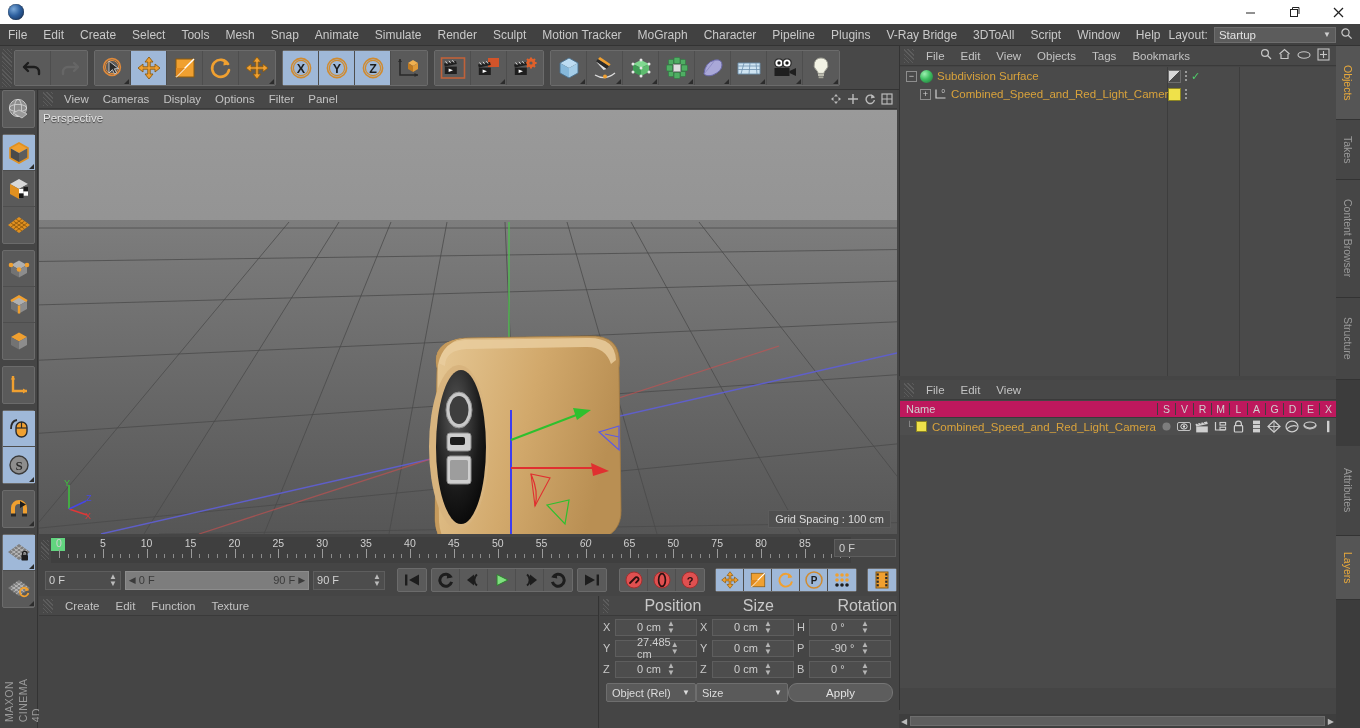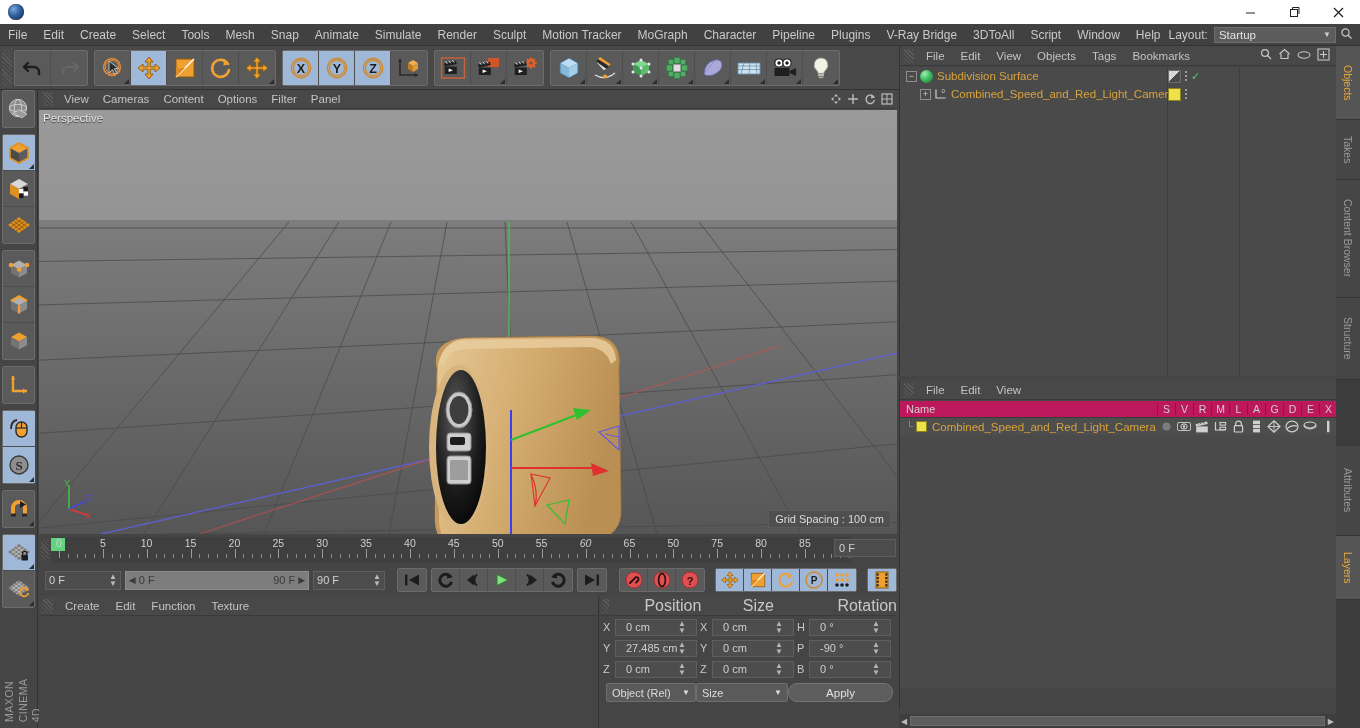--- a/index.html
+++ b/index.html
@@ -129,21 +129,21 @@
 
   
   .coords{ position:absolute; left:600px; top:596px; width:297px; height:132px; background:#454545;}
   .co-head{ height:20px; display:flex; align-items:center; background:#484848; border-bottom:1px solid #3a3a3a;}
   .co-head .g{ width:10px;height:14px;margin:0 3px;
      background:repeating-linear-gradient(45deg,#6a6a6a 0 1px,transparent 1px 3px); opacity:.6;}
   .co-head .h{ font-size:16px; color:#c8c8c8;margin-left:32px; }
   .co-row{ display:flex; align-items:center; height:20px; margin-top:1px; padding-left:3px;}
   .co-ax{ width:12px; font-size:11px; color:#c8c8c8; }
   .co-in{ height:17px; background:#4d4d4d; border:1px solid #5e5e5e; color:#cfcfcf;
-     font-size:11px; display:flex; align-items:center; padding:0 10px; }
+     font-size:11px; display:flex; align-items:center; padding:0 21px; }
   .co-in .sp{ margin-left:auto; color:#b5b5b5; font-size:8px; line-height:7px; text-align:center;}
   .co-btm{ display:flex; align-items:center; padding:4px 4px 0 6px;}
   .co-drop{ height:19px; background:#5a5a5a; border:1px solid #6e6e6e; color:#dcdcdc; font-size:11px;
      display:flex; align-items:center; padding:0 5px; border-radius:2px;}
   .co-drop .caret{ margin-left:auto; font-size:8px;}
   .co-apply{ height:19px; background:#5d5d5d; border:1px solid #757575; border-radius:9px; color:#e2e2e2;
      font-size:11.5px; display:flex; align-items:center; justify-content:center; flex:1;}
 
   
   .objmgr{ position:absolute; left:899px; top:46px; width:437px; height:330px; background:#454545;
@@ -630,21 +630,21 @@
       <span>MAXON</span>
       <span style="position:absolute; left:14px; bottom:0;">CINEMA 4D</span>
     </div>
   </div>
 
   <div class="vpwrap">
     <div class="vp-menu">
       <div class="g"></div>
       <div class="mi">View</div>
       <div class="mi">Cameras</div>
-      <div class="mi">Content</div>
+      <div class="mi">Display</div>
       <div class="mi">Options</div>
       <div class="mi">Filter</div>
       <div class="mi">Panel</div>
       <div class="vp-nav">
         <i><svg width="12" height="12" viewBox="0 0 12 12">
               <path d="M6 1 L8 3.5 H4 Z M6 11 L4 8.5 H8 Z M1 6 L3.5 4 V8 Z M11 6 L8.5 8 V4 Z" fill="#cfcfcf"></path>
             </svg></i>
         <i><svg width="12" height="12" viewBox="0 0 12 12">
               <path d="M1 6 H11 M6 1 V11" stroke="#cfcfcf" stroke-width="1.4"></path>
             </svg></i>

